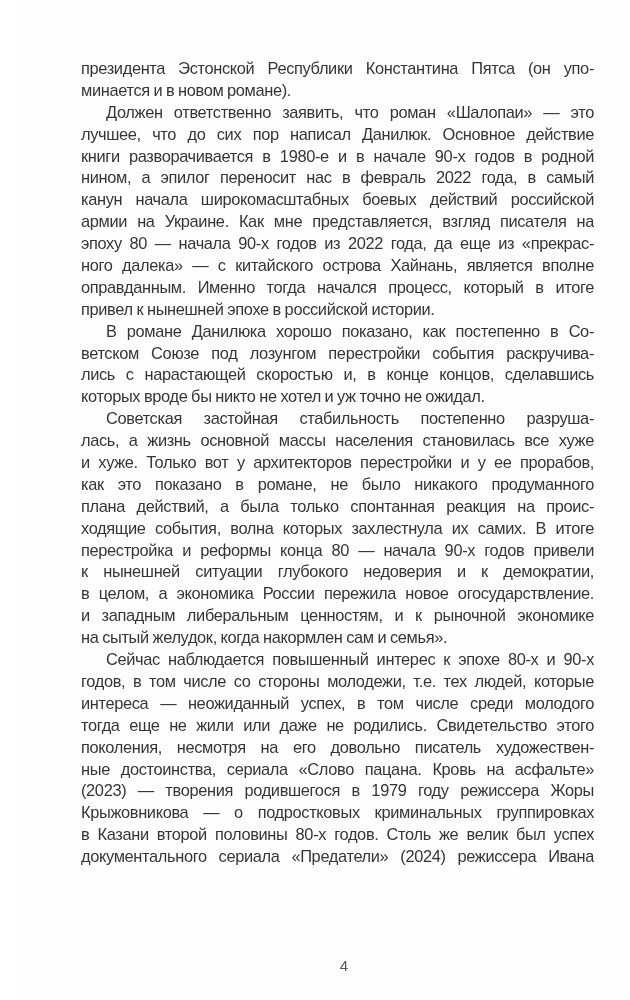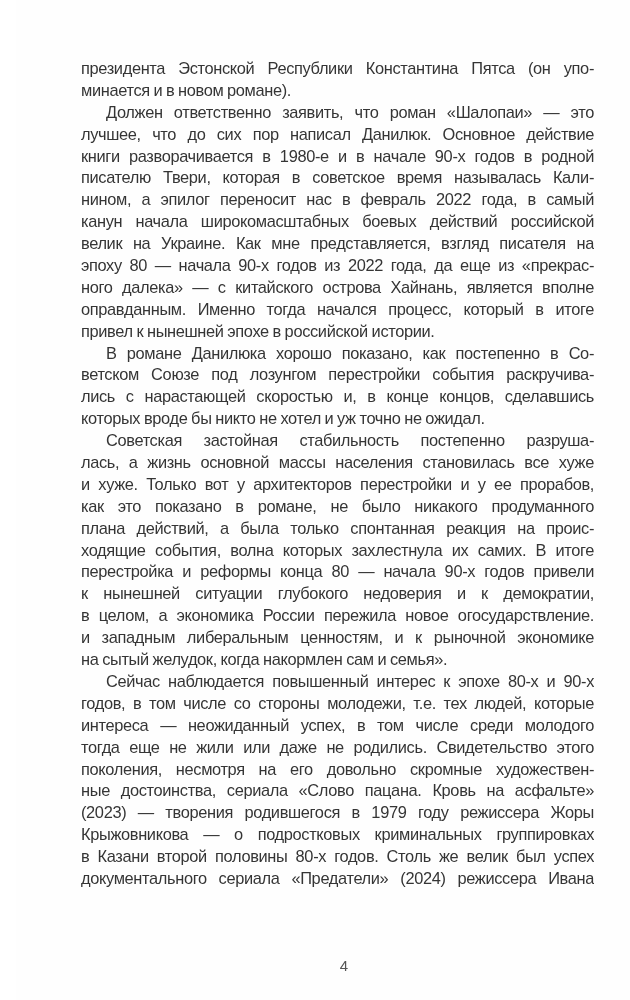--- a/index.html
+++ b/index.html
@@ -67,24 +67,23 @@
 
     <div class="paragraph">
       <span class="line">президента Эстонской Республики Константина Пятса (он упо-</span>
       <span class="line last">минается и в новом романе).</span>
     </div>
 
     <div class="paragraph">
       <span class="line indent">Должен ответственно заявить, что роман «Шалопаи» — это</span>
       <span class="line">лучшее, что до сих пор написал Данилюк. Основное действие</span>
       <span class="line">книги разворачивается в 1980-е и в начале 90-х годов в родной</span>
-      <span class="line">писателю Твери, которая в советское время называлась Кали-</span>
       <span class="line">нином, а эпилог переносит нас в февраль 2022 года, в самый</span>
       <span class="line">канун начала широкомасштабных боевых действий российской</span>
-      <span class="line">велик на Украине. Как мне представляется, взгляд писателя на</span>
+      <span class="line">армии на Украине. Как мне представляется, взгляд писателя на</span>
       <span class="line">эпоху 80 — начала 90-х годов из 2022 года, да еще из «прекрас-</span>
       <span class="line">ного далека» — с китайского острова Хайнань, является вполне</span>
       <span class="line">оправданным. Именно тогда начался процесс, который в итоге</span>
       <span class="line last">привел к нынешней эпохе в российской истории.</span>
     </div>
 
     <div class="paragraph">
       <span class="line indent">В романе Данилюка хорошо показано, как постепенно в Со-</span>
       <span class="line">ветском Союзе под лозунгом перестройки события раскручива-</span>
       <span class="line">лись с нарастающей скоростью и, в конце концов, сделавшись</span>
@@ -103,21 +102,21 @@
       <span class="line">в целом, а экономика России пережила новое огосударствление.</span>
       <span class="line">и западным либеральным ценностям, и к рыночной экономике</span>
       <span class="line last">на сытый желудок, когда накормлен сам и семья».</span>
     </div>
 
     <div class="paragraph">
       <span class="line indent">Сейчас наблюдается повышенный интерес к эпохе 80-х и 90-х</span>
       <span class="line">годов, в том числе со стороны молодежи, т.е. тех людей, которые</span>
       <span class="line">интереса — неожиданный успех, в том числе среди молодого</span>
       <span class="line">тогда еще не жили или даже не родились. Свидетельство этого</span>
-      <span class="line">поколения, несмотря на его довольно скромные художествен-</span>
+      <span class="line">поколения, несмотря на его довольно писатель художествен-</span>
       <span class="line">ные достоинства, сериала «Слово пацана. Кровь на асфальте»</span>
       <span class="line">(2023) — творения родившегося в 1979 году режиссера Жоры</span>
       <span class="line">Крыжовникова — о подростковых криминальных группировках</span>
       <span class="line">в Казани второй половины 80-х годов. Столь же велик был успех</span>
       <span class="line">документального сериала «Предатели» (2024) режиссера Ивана</span>
     </div>
 
   </div>
 
   <div class="page-number">4</div>

